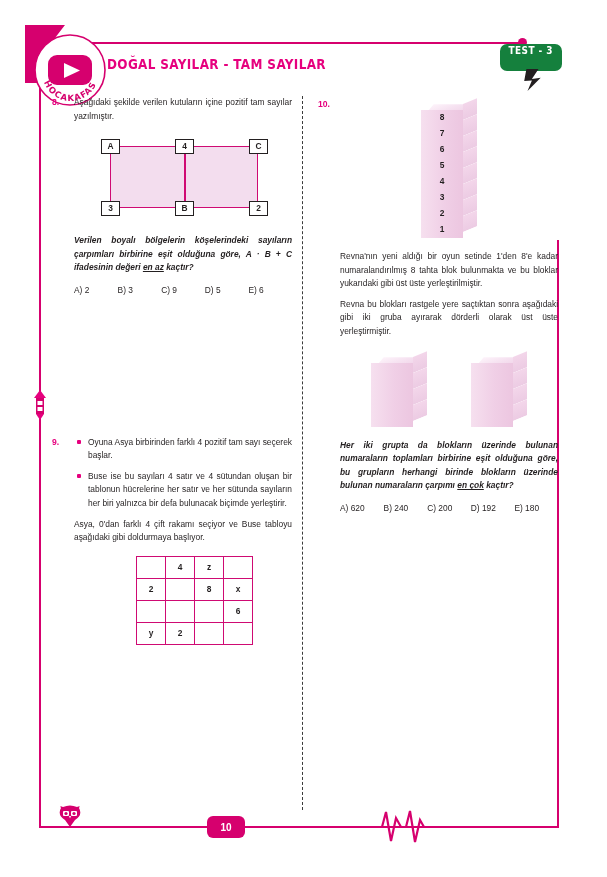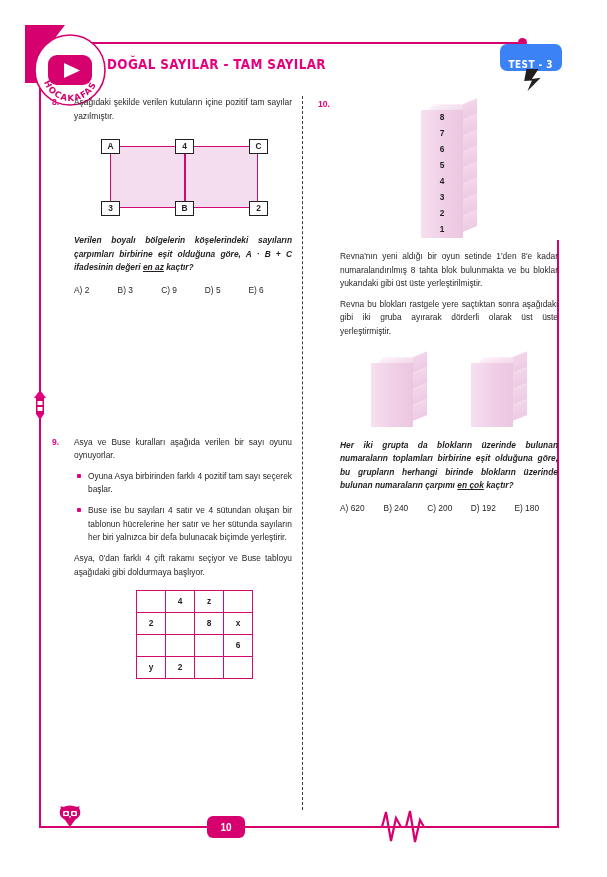--- a/index.html
+++ b/index.html
@@ -48,22 +48,22 @@
     font-size:14.5px;font-weight:bold;letter-spacing:.4px;
     color:#e6007e;
     font-family:"DejaVu Sans Condensed","Liberation Sans",sans-serif;
     transform:scaleX(.92);transform-origin:left center;
     white-space:nowrap;
   }
 
   
   .test-badge{position:absolute;left:500px;top:44px;width:70px;height:46px;}
   .test-badge .bub{
-    width:62px;height:27px;background:#3b82f6;border-radius:7px;
-    display:flex;align-items:flex-end;justify-content:center;
+    width:62px;height:27px;background:#15803d;border-radius:7px;
+    display:flex;align-items:flex-start;justify-content:center;
   }
   .test-badge .bub span{
     color:#fff;font-size:11px;font-weight:bold;letter-spacing:.5px;
     font-family:"DejaVu Sans Condensed","Liberation Sans",sans-serif;
     transform:scaleX(.9);
   }
   .test-badge .tail{
     position:absolute;left:22px;top:25px;width:22px;height:22px;background:#231f20;
     clip-path:polygon(20% 0,75% 0,45% 45%,85% 40%,25% 100%,45% 52%,10% 55%);
   }
@@ -244,21 +244,20 @@
           <span>C) 9</span>
           <span>D) 5</span>
           <span>E) 6</span>
         </div>
       </div>
     </div>
 
     <div class="q" style="margin-top:138px;">
       <div class="q-num">9.</div>
       <div class="q-body">
-        <p>Asya ve Buse kuralları aşağıda verilen bir sayı oyunu oynuyorlar.</p>
 
         <ul class="rules">
           <li>Oyuna Asya birbirinden farklı 4 pozitif tam sayı seçerek başlar.</li>
           <li>Buse ise bu sayıları 4 satır ve 4 sütundan oluşan bir tablonun hücrelerine her satır ve her sütunda sayıların her biri yalnızca bir defa bulunacak biçimde yerleştirir.</li>
         </ul>
 
         <p>Asya, 0'dan farklı 4 çift rakamı seçiyor ve Buse tabloyu aşağıdaki gibi doldurmaya başlıyor.</p>
 
         <table class="tbl9">
           <tbody>

